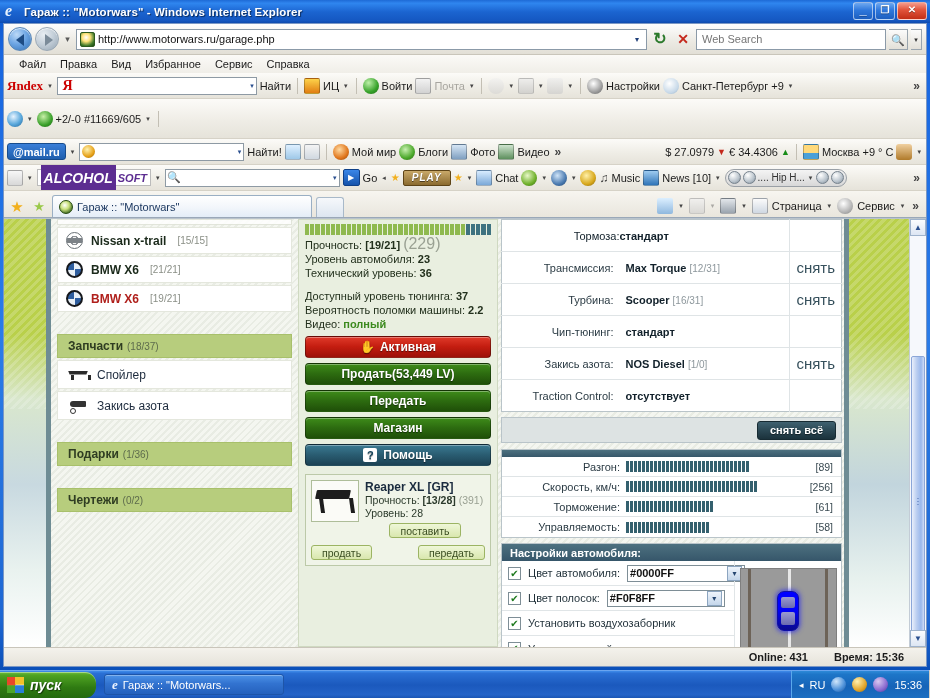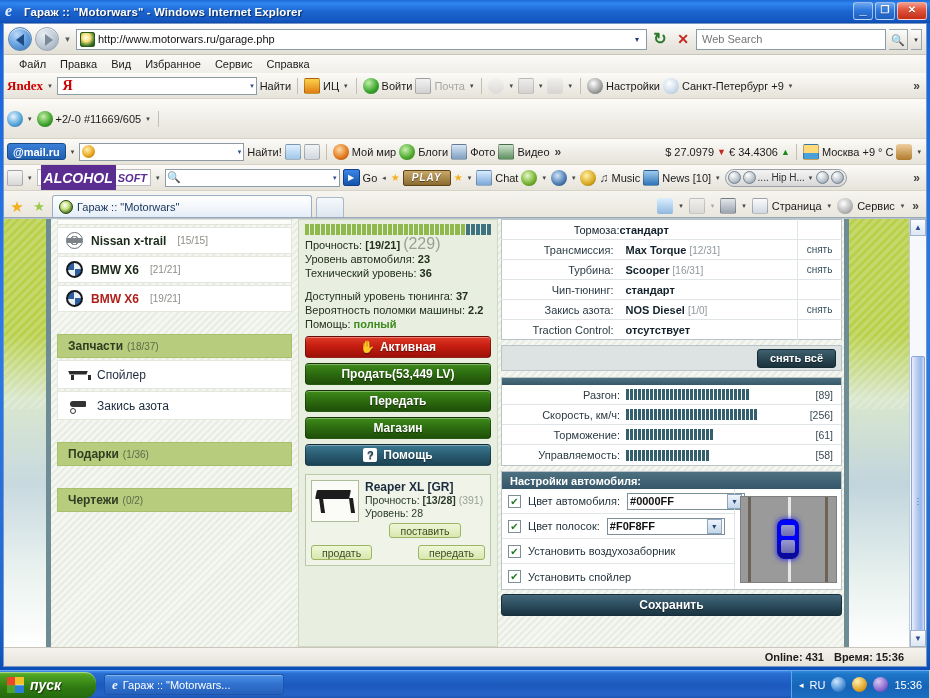--- a/index.html
+++ b/index.html
@@ -356,27 +356,27 @@
   .ybtn{
     display:inline-flex; align-items:center; justify-content:center; height:15px; padding:0 10px;
     background:linear-gradient(180deg,#eff7d8,#d9e7ae); border:1px solid #9cb463; border-radius:3px;
     font-size:10.5px; color:#3a4d21; cursor:pointer; margin-top:3px;
   }
   .itembot{ display:flex; justify-content:space-between; margin-top:4px; }
 
   
   #right{ flex:1 1 auto; min-width:0; padding:0 2px 0 0; }
   .tbl{ width:100%; border-collapse:collapse; background:#fff; border:1px solid #b9c4c9; }
-  .tbl tr{ height:20px; }
+  .tbl tr{ height:32px; }
   .tbl td{ border-bottom:1px solid #dfe4e6; font-size:11px; padding:0 6px; }
   .tbl tr:last-child td{ border-bottom:0; }
   .tbl td.k{ text-align:right; color:#2b3b44; width:118px; white-space:nowrap;}
   .tbl td.v{ font-weight:bold; color:#11202a; }
   .tbl td.v .g{ color:#8d979c; font-weight:normal; font-size:10px;}
-  .tbl td.a{ width:44px; text-align:center; color:#36505c; font-size:10px; border-left:1px solid #dfe4e6; cursor:pointer;}
+  .tbl td.a{ width:44px; text-align:center; color:#36505c; font-size:15px; border-left:1px solid #dfe4e6; cursor:pointer;}
   .tbl tr.cut td{ height:8px; padding:0; overflow:hidden; color:#11202a; font-size:11px; line-height:8px;}
 
   .removeall-bar{
     margin-top:5px; height:26px; background:#dde3e3; border:1px solid #b9c4c9;
     display:flex; align-items:center; justify-content:flex-end; padding:0 5px;
   }
   .dkbtn{
     height:19px; padding:0 12px; border-radius:3px; color:#fff; font-size:11px; font-weight:bold;
     background:linear-gradient(180deg,#3f6170 0%,#2b4854 50%,#1b323c 100%);
     border:1px solid #172b33; display:flex; align-items:center; cursor:pointer;
@@ -444,21 +444,21 @@
     background:linear-gradient(180deg,#42687a 0%,#2c4d5e 50%,#1a3341 100%);
     border:1px solid #17303c; display:flex; align-items:center; justify-content:center; cursor:pointer;
     text-shadow:0 1px 1px rgba(0,0,0,.5);
   }
 
   
   #statusbar{
     height:19px; flex:none; display:flex; align-items:center; justify-content:flex-end;
     padding:0 22px 0 6px; font-size:11px; color:#1b1b1b; font-weight:bold;
     background:linear-gradient(180deg,#f4f2ec,#e6e3da);
-    border-top:1px solid #c9c5ba; position:relative;
+    border-top:1px solid #c9c5ba; position:relative;gap:16px;
   }
 
   
   #taskbar{
     position:absolute; left:0; bottom:0; width:929px; height:28px;
     background:linear-gradient(180deg,#3f8cea 0%,#2a6fd4 9%,#1b59bd 52%,#2463c8 88%,#1a55b4 100%);
     border-top:1px solid #6aa5f0;
     display:flex; align-items:center;
   }
   #start{
@@ -818,21 +818,21 @@
 
               <div class="mstat">
                 <span>Доступный уровень тюнинга:</span>
                 <b>37</b>
               </div>
               <div class="mstat">
                 <span>Вероятность поломки машины:</span>
                 <b>2.2</b>
               </div>
               <div class="mstat">
-                <span>Помощь:</span>
+                <span>Видео:</span>
                 <span class="green">полный</span>
               </div>
 
               <div class="gbtn red">
                 <span class="gi hand"></span>
                 <span>Активная</span>
               </div>
               <div class="gbtn green">
                 <span>Продать(53,449 LV)</span>
               </div>

